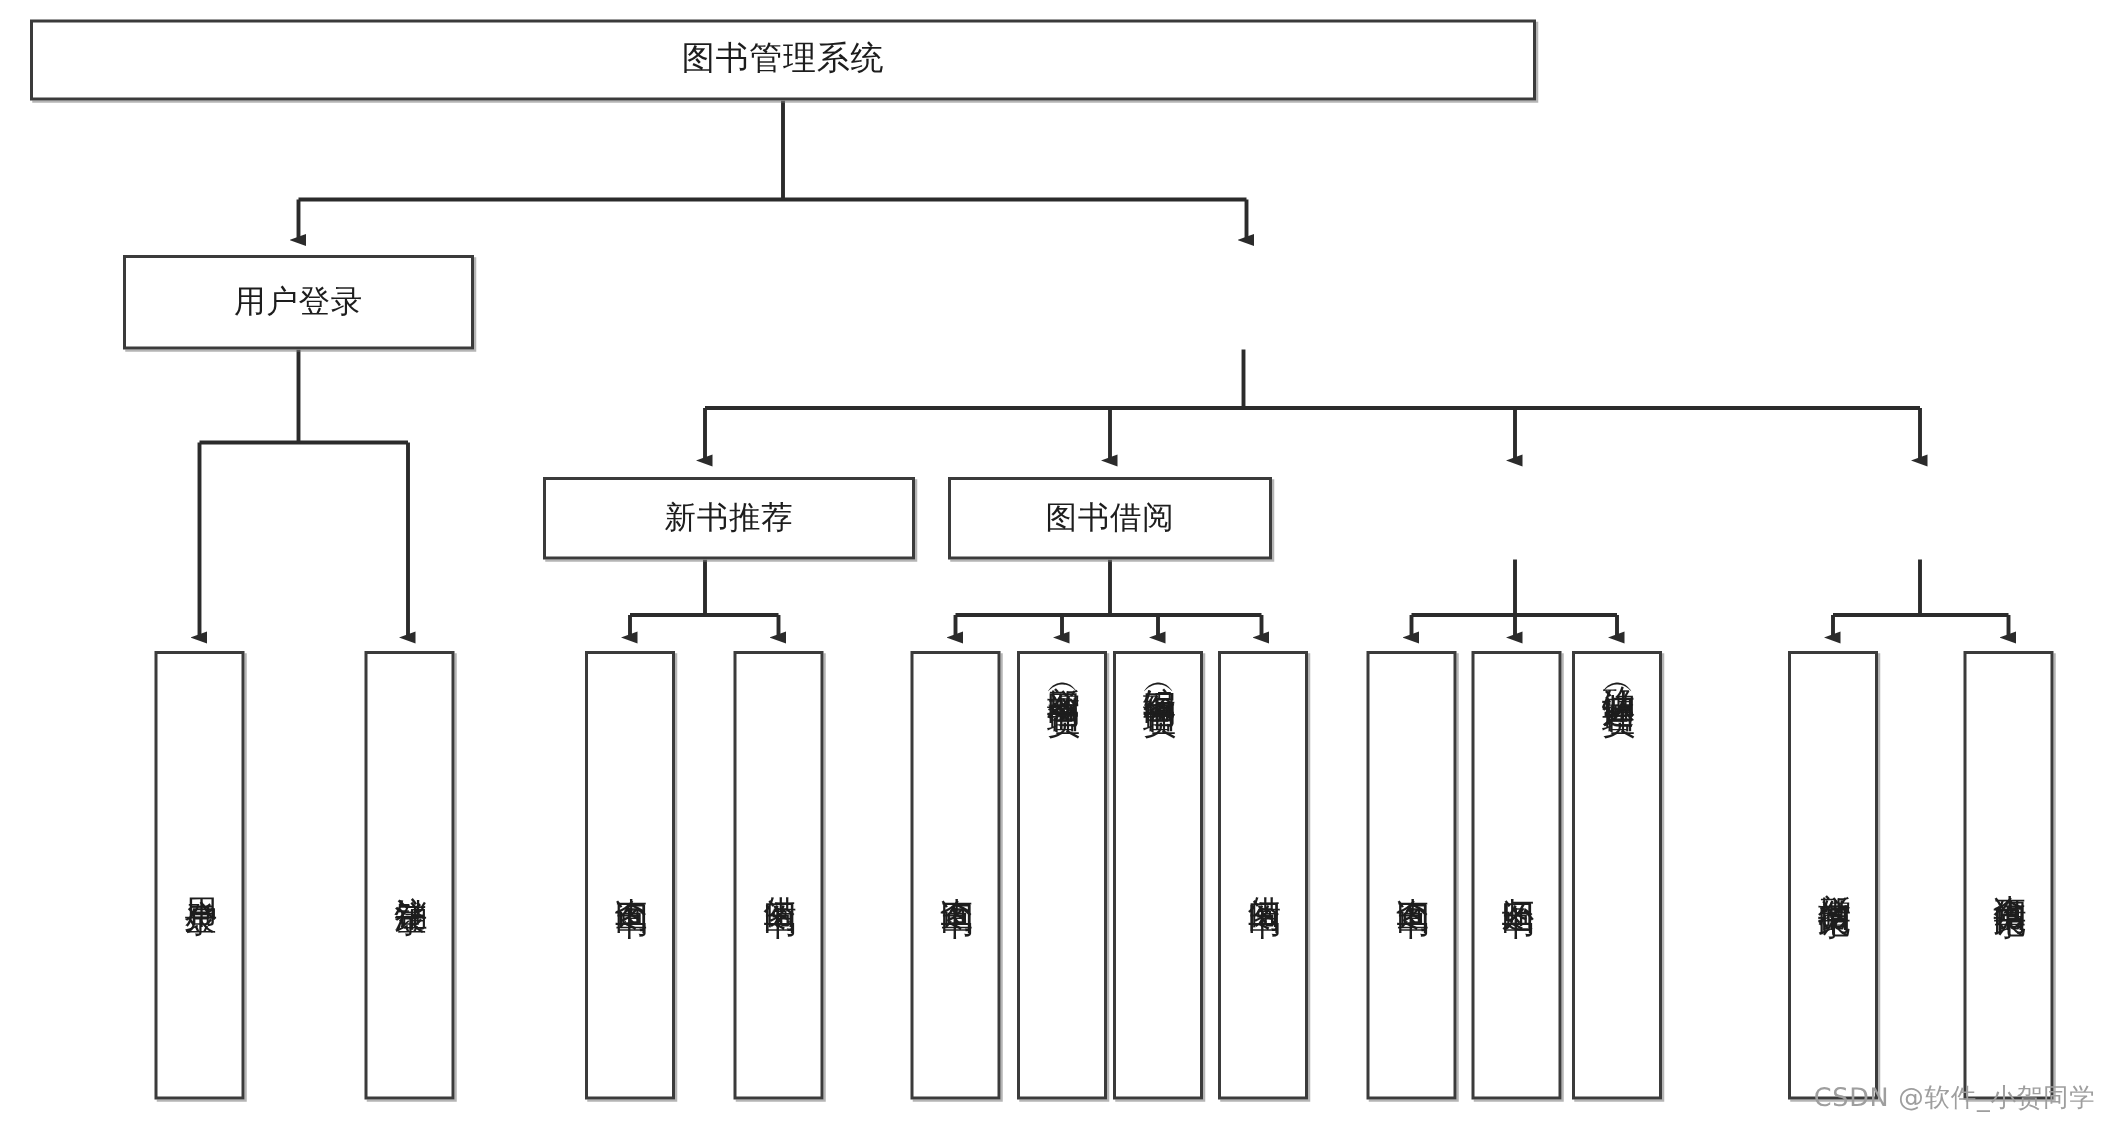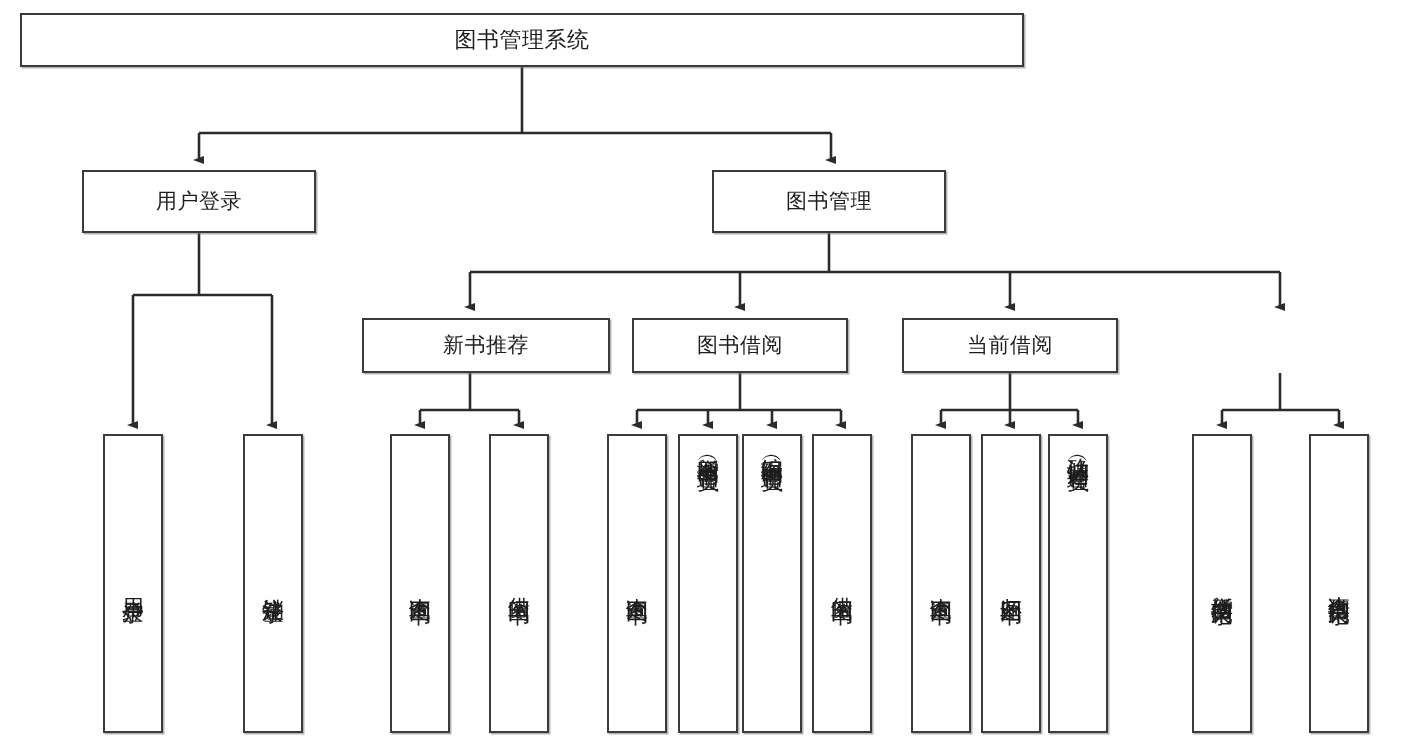--- a/index.html
+++ b/index.html
@@ -134,33 +134,27 @@
     </g>
   </svg>
 
   <div class="node horiz root" style="left:20px; top:13px; width:1004px; height:54px;">
     <span class="node-label">图书管理系统</span>
   </div>
 
   <div class="node horiz" style="left:82px; top:170px; width:234px; height:63px;">
     <span class="node-label">用户登录</span>
   </div>
-  <div class="node horiz" style="left:712px; top:170px; width:234px; height:63px;">
-    <span class="node-label">图书管理</span>
-  </div>
 
   <div class="node horiz" style="left:362px; top:318px; width:248px; height:55px;">
     <span class="node-label">新书推荐</span>
   </div>
   <div class="node horiz" style="left:632px; top:318px; width:216px; height:55px;">
     <span class="node-label">图书借阅</span>
   </div>
-  <div class="node horiz" style="left:902px; top:318px; width:216px; height:55px;">
-    <span class="node-label">当前借阅</span>
-  </div>
 
   <div class="node vert centered" style="left:103px; top:434px; width:60px; height:299px;">
     <span class="node-label">用户登录</span>
   </div>
   <div class="node vert centered" style="left:243px; top:434px; width:60px; height:299px;">
     <span class="node-label">注销登录</span>
   </div>
 
   <div class="node vert centered" style="left:390px; top:434px; width:60px; height:299px;">
     <span class="node-label">查询图书</span>
@@ -192,14 +186,15 @@
     <span class="node-label">确认归还（管理员）</span>
   </div>
 
   <div class="node vert centered" style="left:1192px; top:434px; width:60px; height:299px;">
     <span class="node-label">新增借阅记录</span>
   </div>
   <div class="node vert centered" style="left:1309px; top:434px; width:60px; height:299px;">
     <span class="node-label">查询借阅记录</span>
   </div>
 
+  <div id="watermark">CSDN @软件_小贺同学</div>
 
 </div>
 
 </body></html>

